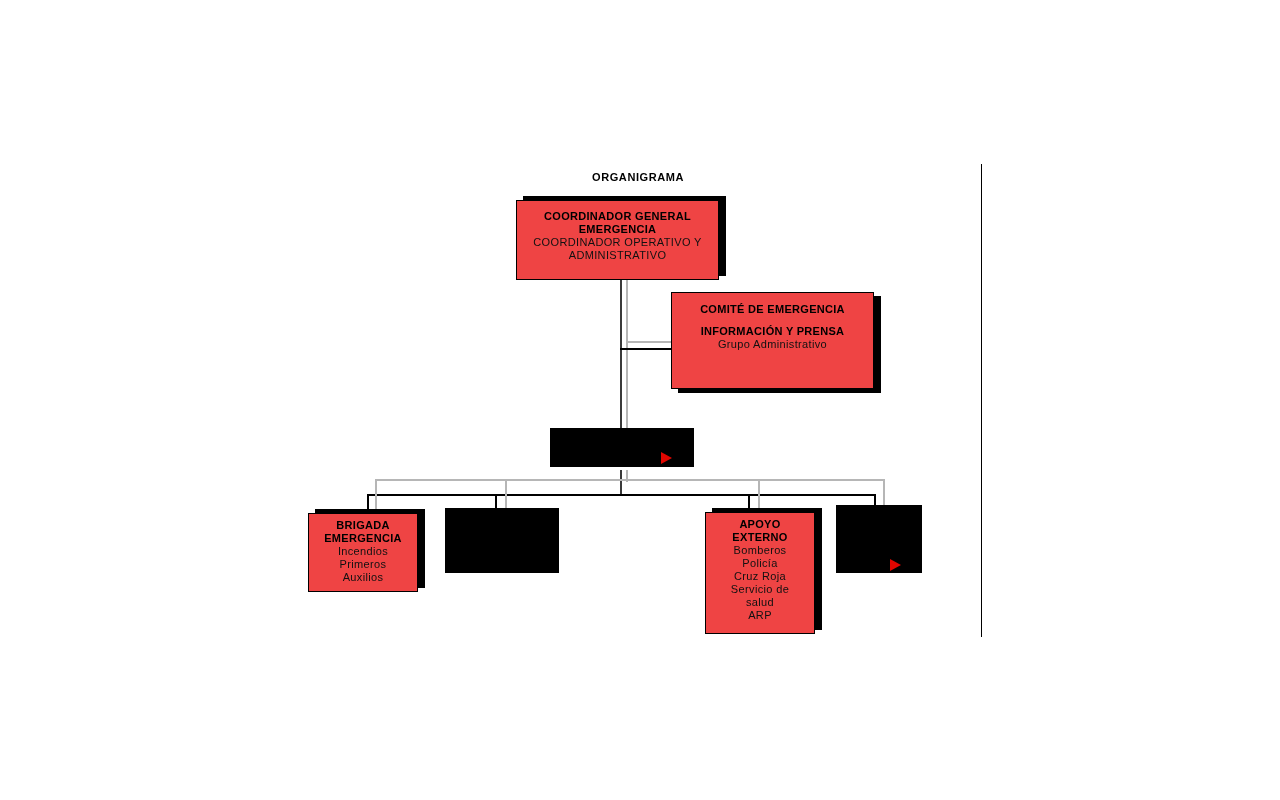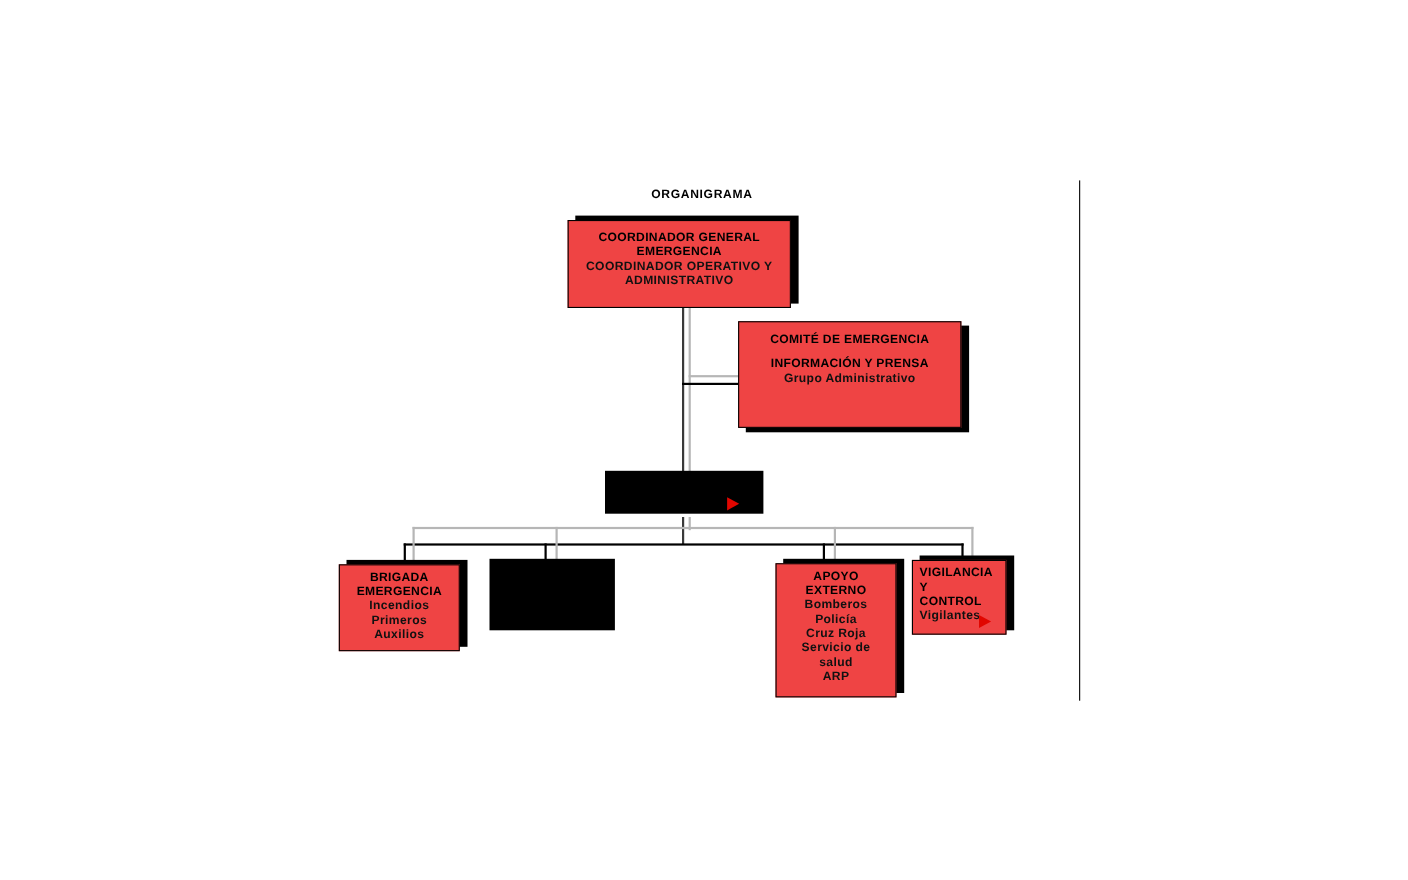--- a/index.html
+++ b/index.html
@@ -49,21 +49,21 @@
     display: block;
     white-space: nowrap;
     line-height: 1.18;
   }
   .node .bold {
     font-weight: bold;
     font-size: 11px;
     letter-spacing: 0.3px;
   }
   .node .plain {
-    font-weight: bold;
+    font-weight: normal;
     font-size: 11px;
     letter-spacing: 0.35px;
     color: #111;
   }
   .node .spacer {
     display: block;
     height: 9px;
   }
 
   
@@ -162,21 +162,15 @@
     <span class="line bold">EXTERNO</span>
     <span class="line plain">Bomberos</span>
     <span class="line plain">Policía</span>
     <span class="line plain">Cruz Roja</span>
     <span class="line plain">Servicio de</span>
     <span class="line plain">salud</span>
     <span class="line plain">ARP</span>
   </div>
 
   <div class="node-shadow" style="left:836px; top:505px; width:86px; height:68px;"></div>
-  <div class="node" style="left:829px; top:509px; width:86px; height:68px; padding-top:5px; text-align:left; padding-left:6px;">
-    <span class="line bold">VIGILANCIA</span>
-    <span class="line bold">Y</span>
-    <span class="line bold">CONTROL</span>
-    <span class="line plain">Vigilantes</span>
-  </div>
   <div class="red-arrow" style="left:890px; top:559px;"></div>
 
 </div>
 
 </body></html>

